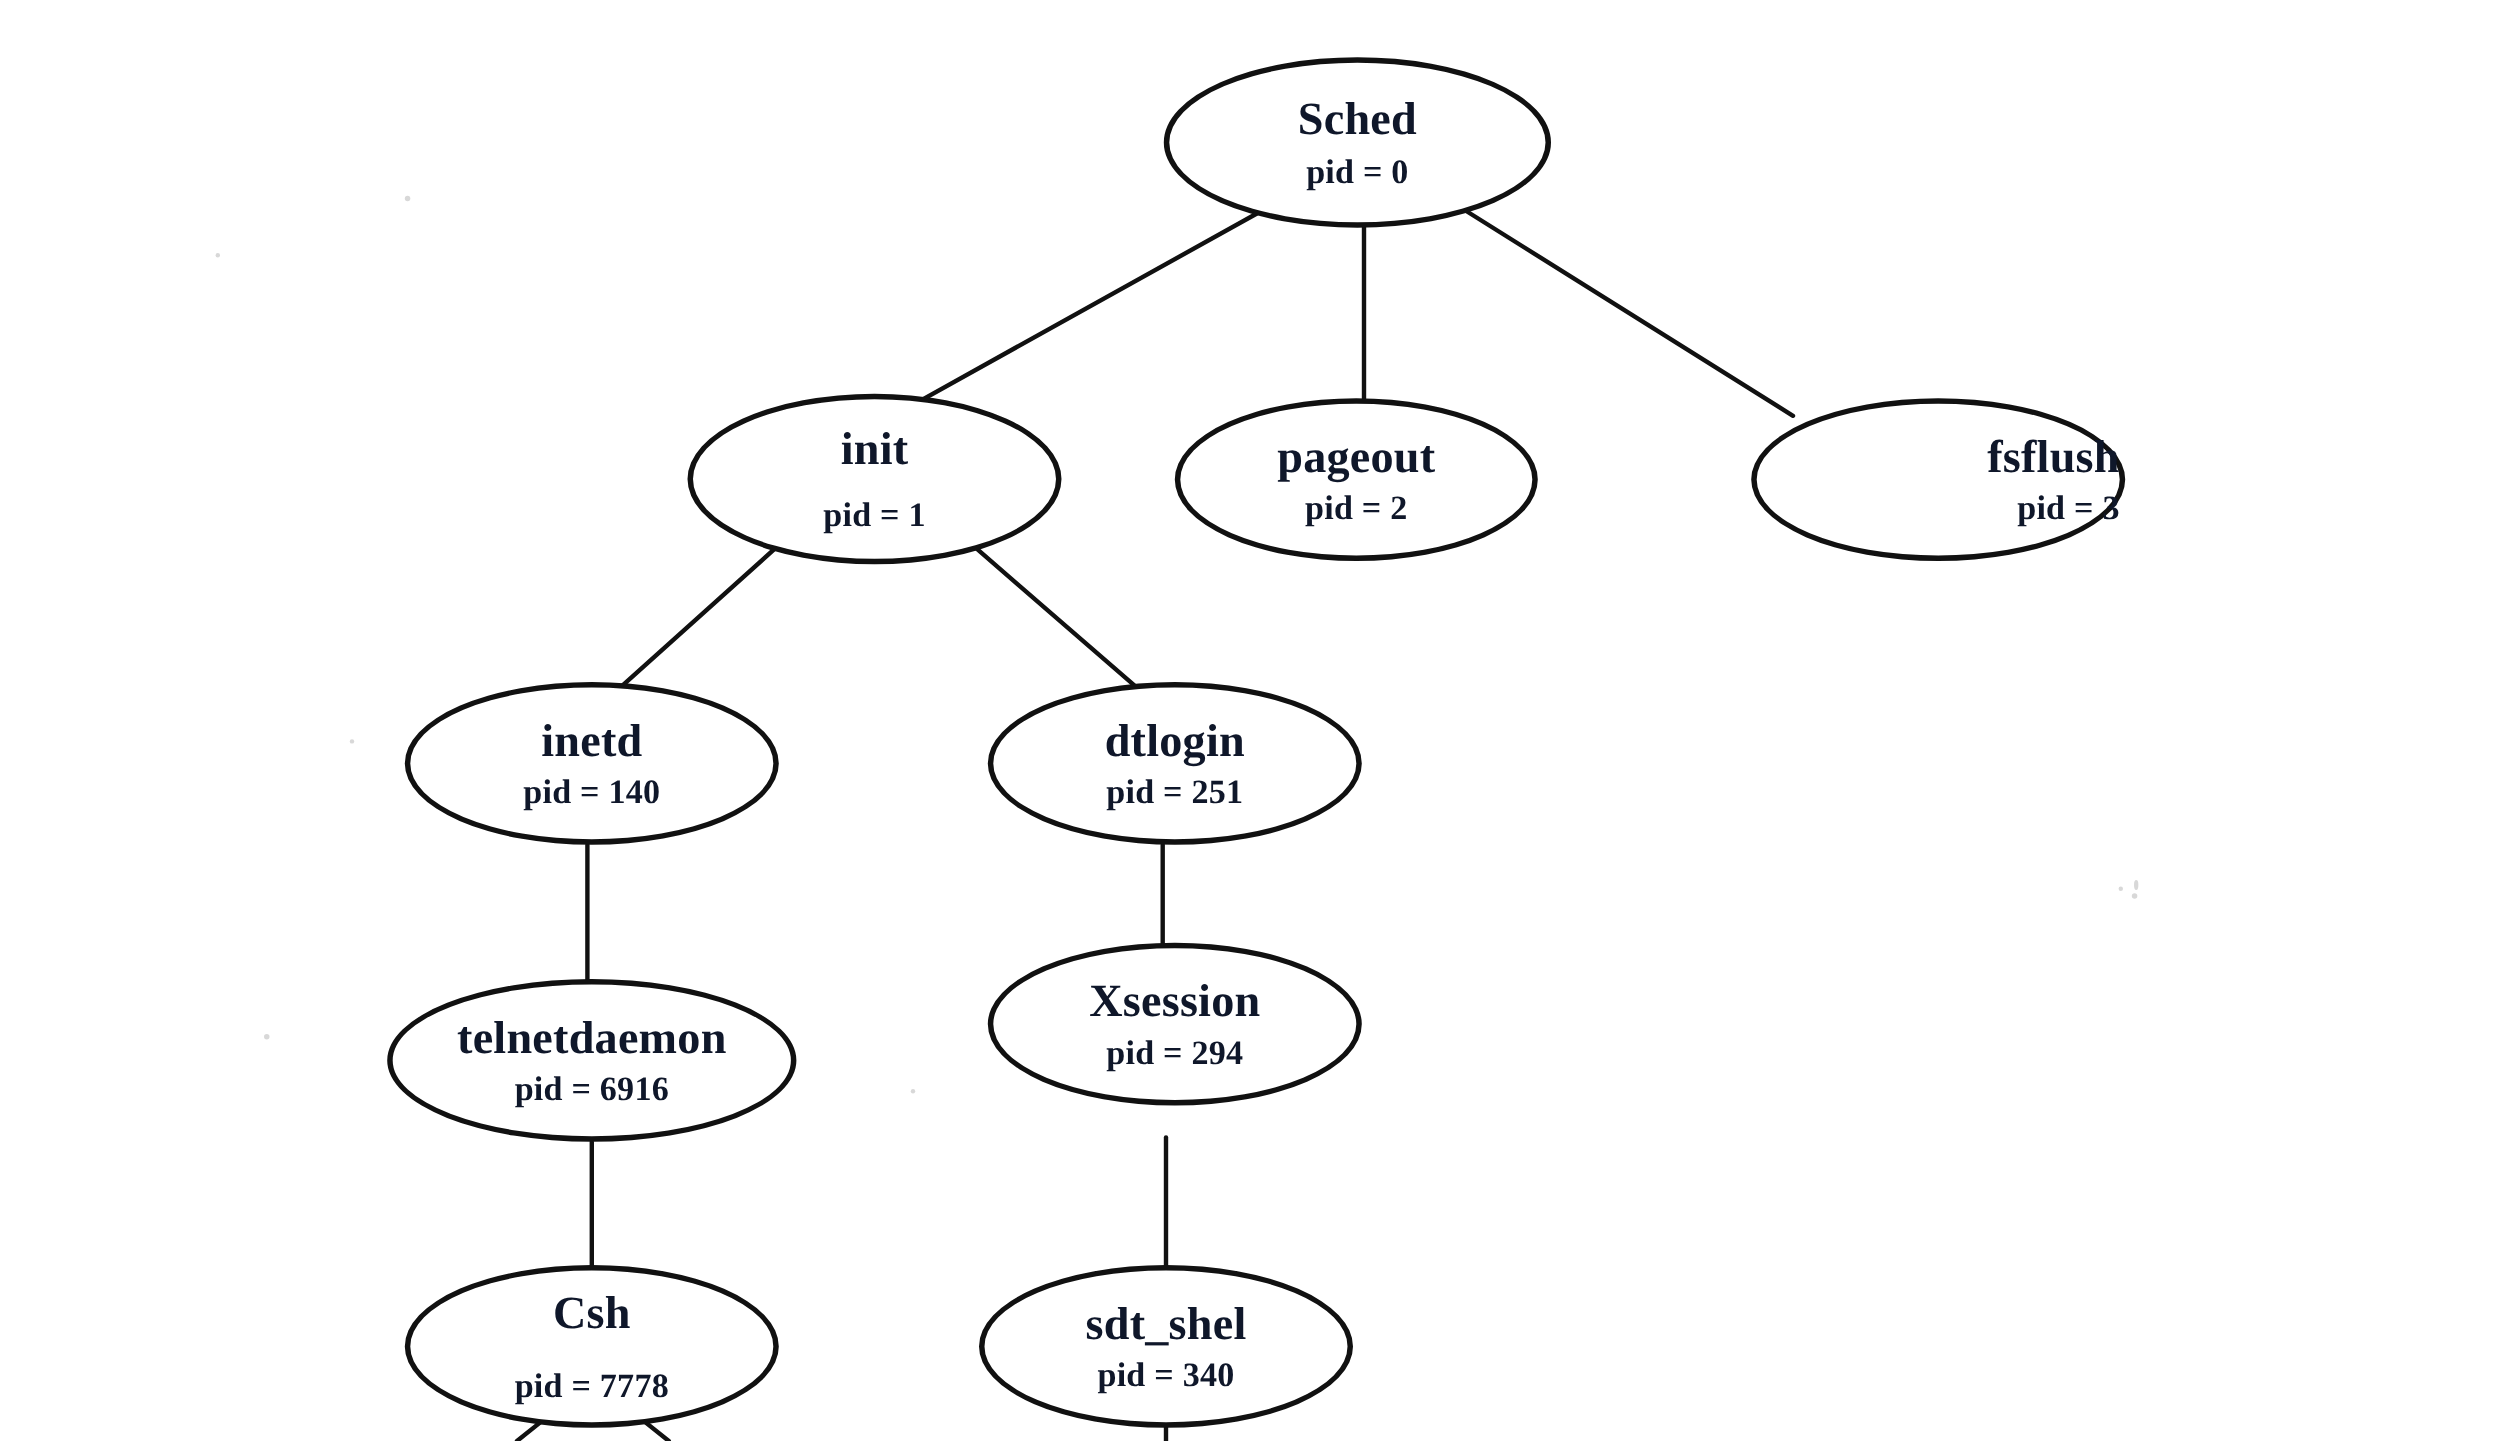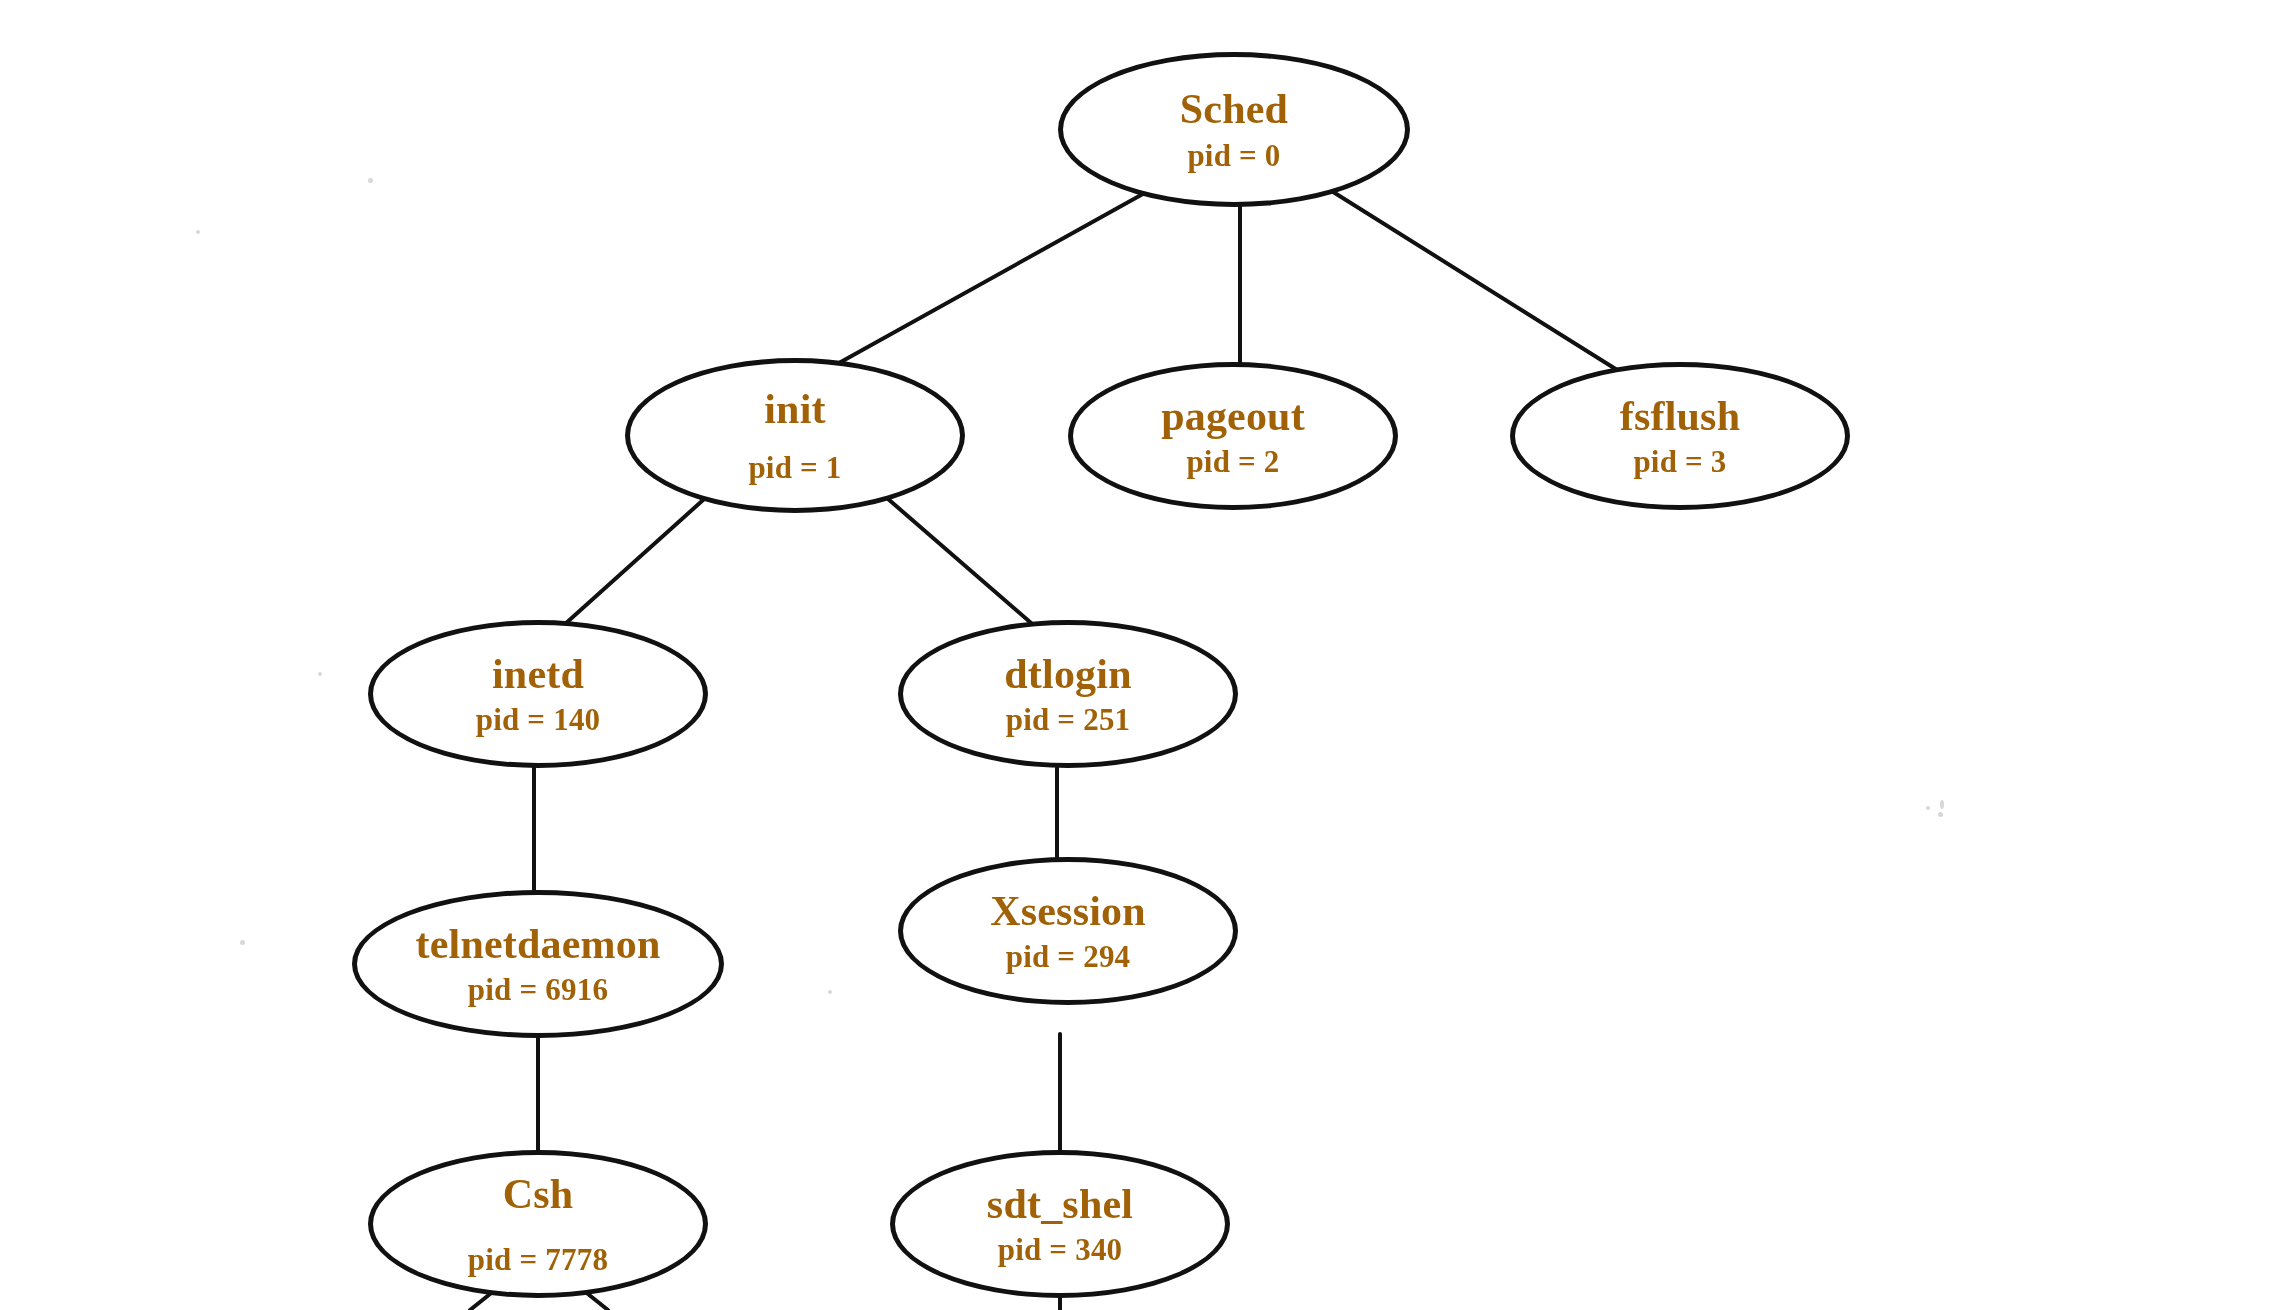--- a/index.html
+++ b/index.html
@@ -26,21 +26,21 @@
     position: absolute;
     box-sizing: border-box;
     border: 5px solid #111111;
     border-radius: 50%;
     background: #ffffff;
     display: flex;
     flex-direction: column;
     align-items: center;
     justify-content: center;
     line-height: 1.16;
-    color: #a16207;
+    color: #0f172a;
     z-index: 2;
   }
   .node .nm {
     font-size: 42px;
     font-weight: 600;
     letter-spacing: 0.2px;
     white-space: nowrap;
   }
   .node .pid {
     font-size: 31px;
@@ -91,21 +91,21 @@
         <div class="pid">pid = 0</div>
       </div>
       <div class="node" style="left: 625px; top: 358px; width: 340px; height: 155px; gap: 12px;">
         <div class="nm">init</div>
         <div class="pid">pid = 1</div>
       </div>
       <div class="node" style="left: 1068px; top: 362px; width: 330px; height: 148px;">
         <div class="nm">pageout</div>
         <div class="pid">pid = 2</div>
       </div>
-      <div class="node" style="left: 1510px; top: 362px; width: 340px; height: 148px;">
+      <div class="node" style="left: 1592px; top: 362px; width: 340px; height: 148px; align-items: flex-end;">
         <div class="nm">fsflush</div>
         <div class="pid">pid = 3</div>
       </div>
       <div class="node" style="left: 368px; top: 620px; width: 340px; height: 148px;">
         <div class="nm">inetd</div>
         <div class="pid">pid = 140</div>
       </div>
       <div class="node" style="left: 898px; top: 620px; width: 340px; height: 148px;">
         <div class="nm">dtlogin</div>
         <div class="pid">pid = 251</div>

